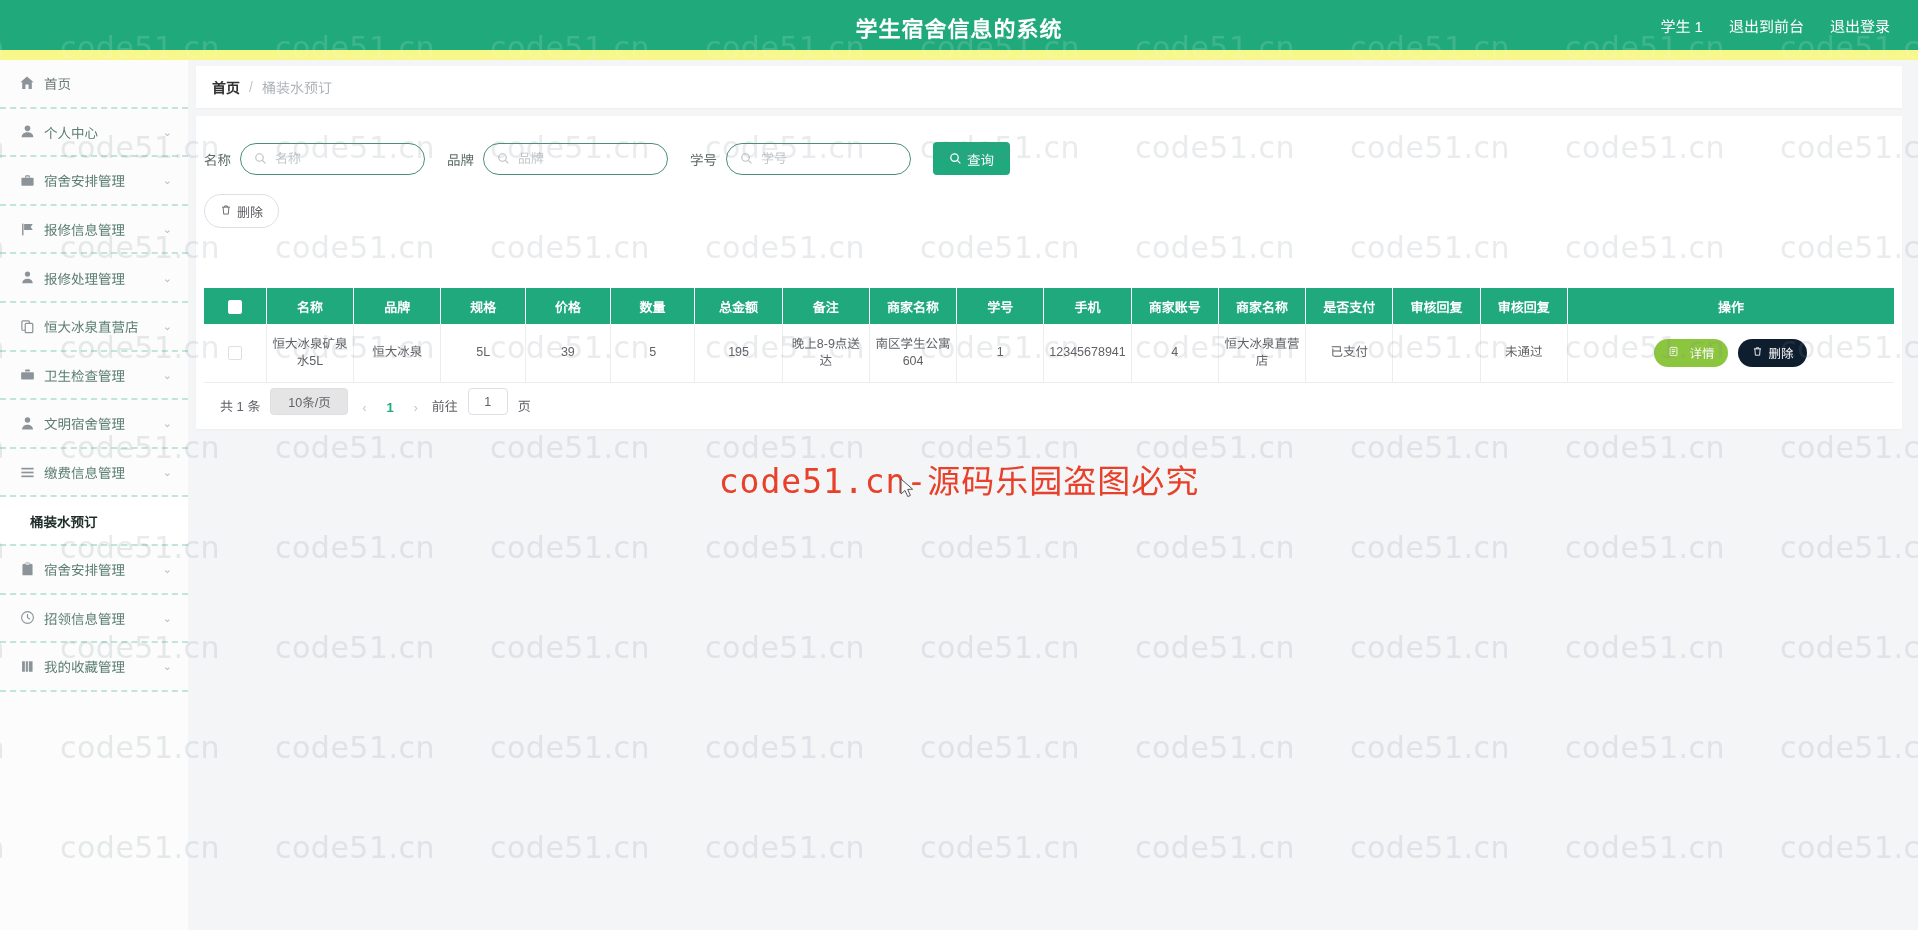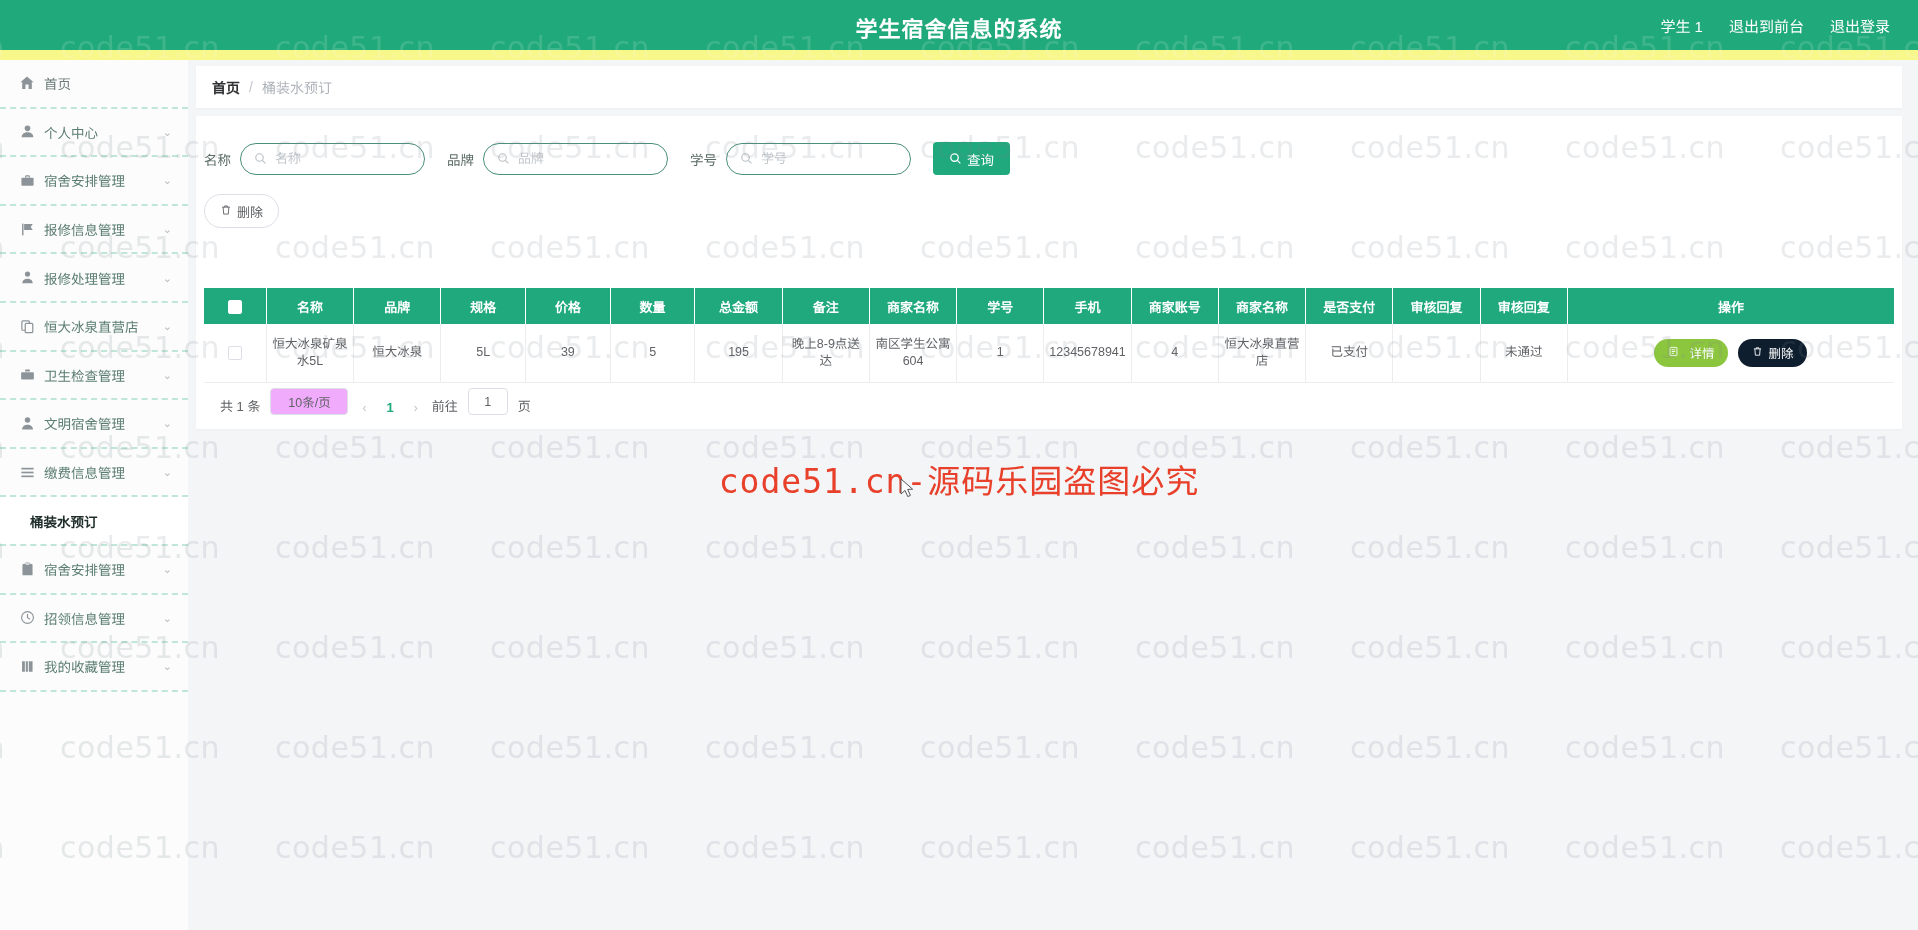--- a/index.html
+++ b/index.html
@@ -273,21 +273,21 @@
     position: absolute; top: 272px; left: 24px;
     display: flex; align-items: flex-end;
     font-size: 13px; color: #606266;
     gap: 10px;
   }
   .pager .total { color: #606266; }
   .pager .sizer {
     border: 1px solid #dcdfe6; border-radius: 4px;
     height: 27px; min-width: 78px;
     display: inline-flex; align-items: center; justify-content: center;
-    background: #f0abfc; cursor: pointer; font-size: 12.5px; color: #606266;
+    background: #e5e5e5; cursor: pointer; font-size: 12.5px; color: #606266;
   }
   .pager .arrow { color: #c0c4cc; cursor: pointer; padding: 0 4px; font-size: 12px;}
   .pager .pg-num {
     color: #1fa97c; font-weight: bold; cursor: pointer; padding: 0 6px; font-size: 13px;
   }
   .pager .jump-label { color: #606266; }
   .pager .jump-box {
     border: 1px solid #dcdfe6; border-radius: 4px;
     width: 40px; height: 27px;
     display: inline-flex; align-items: center; justify-content: center;

